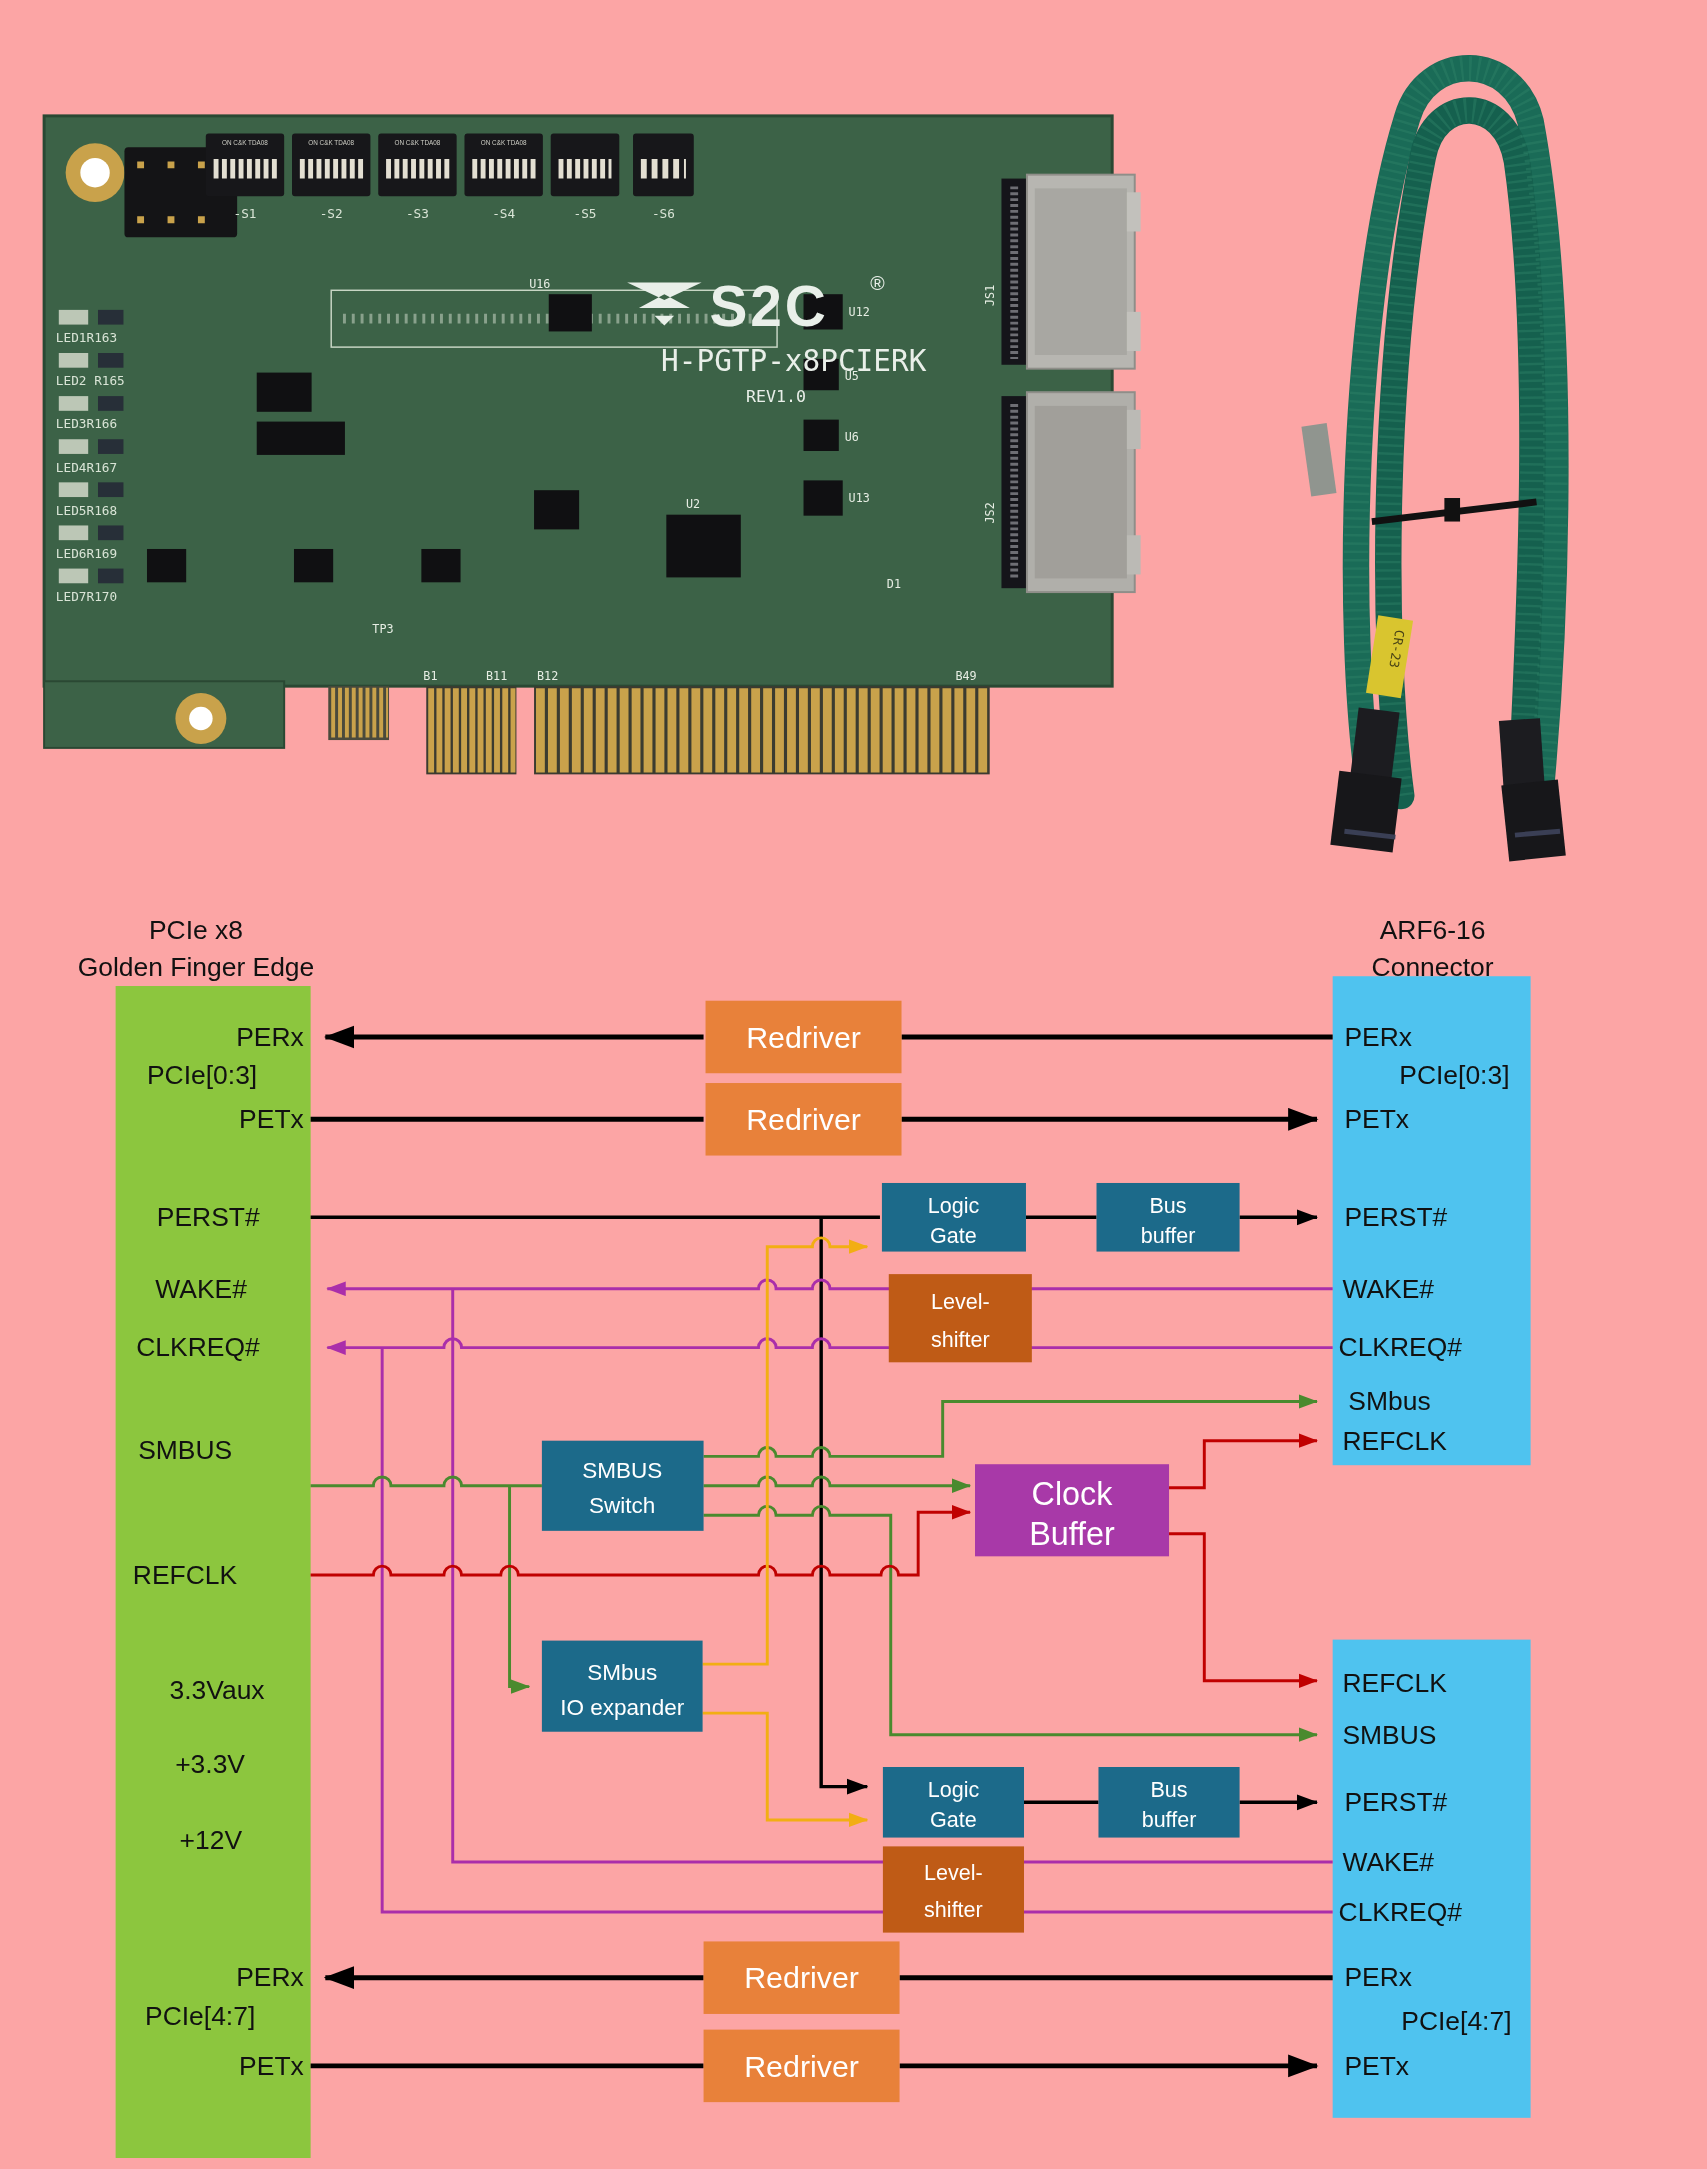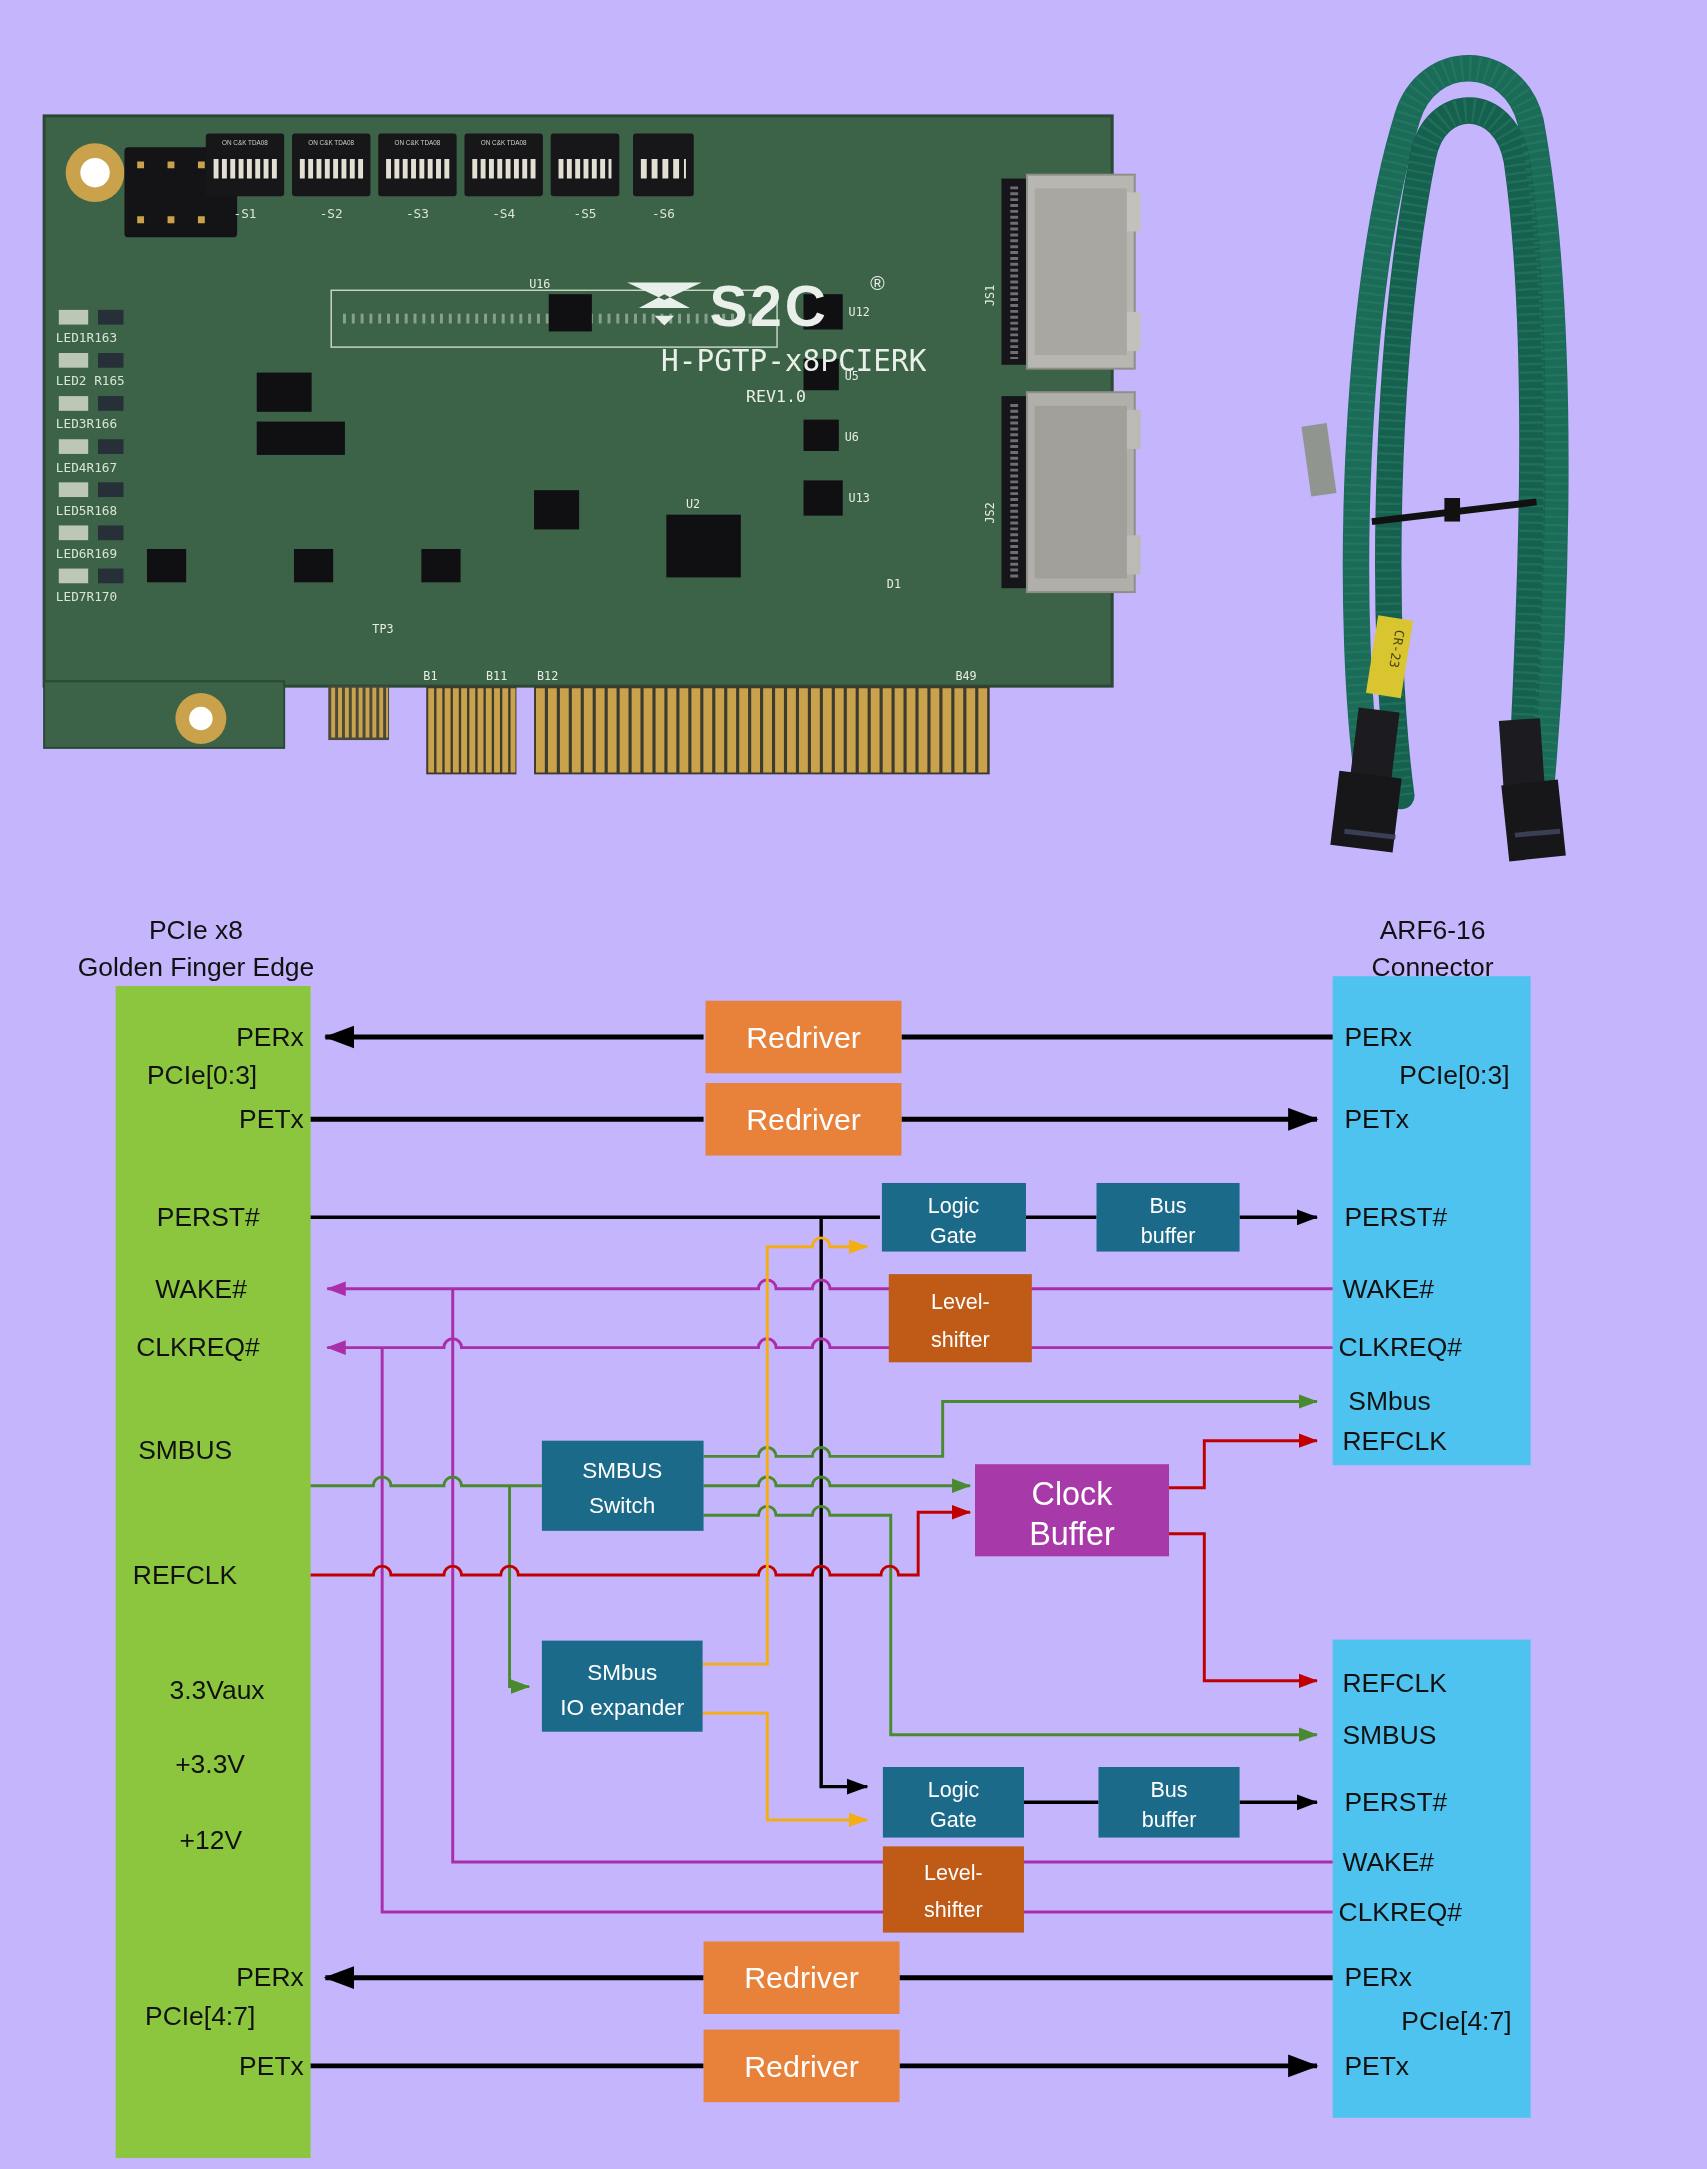--- a/index.html
+++ b/index.html
@@ -1,16 +1,16 @@
 <!DOCTYPE html>
 <html><head>
 <meta charset="utf-8">
 <style>
   html,body{margin:0;padding:0;background:#ffffff;}
-  #stage{position:relative;width:1707px;height:2169px;background:#c4b5fd;overflow:hidden;}
+  #stage{position:relative;width:1707px;height:2169px;background:#fca5a5;overflow:hidden;}
   svg{display:block;}
   text{font-family:"Liberation Sans",sans-serif;}
   .silk{font-family:"DejaVu Sans Mono",monospace;}
   .diaglabel{font-size:27px;fill:#111111;}
   .titlelabel{font-size:27px;fill:#111111;}
   .boxtext{fill:#ffffff;font-size:22px;text-anchor:middle;}
   .boxtext-sm{fill:#ffffff;font-size:23px;text-anchor:middle;}
   .redrivertext{fill:#ffffff;font-size:31px;text-anchor:middle;}
   .cbtext{fill:#ffffff;font-size:33px;text-anchor:middle;}
   .silk-sm{font-size:13px;fill:#D9E4D6;}

